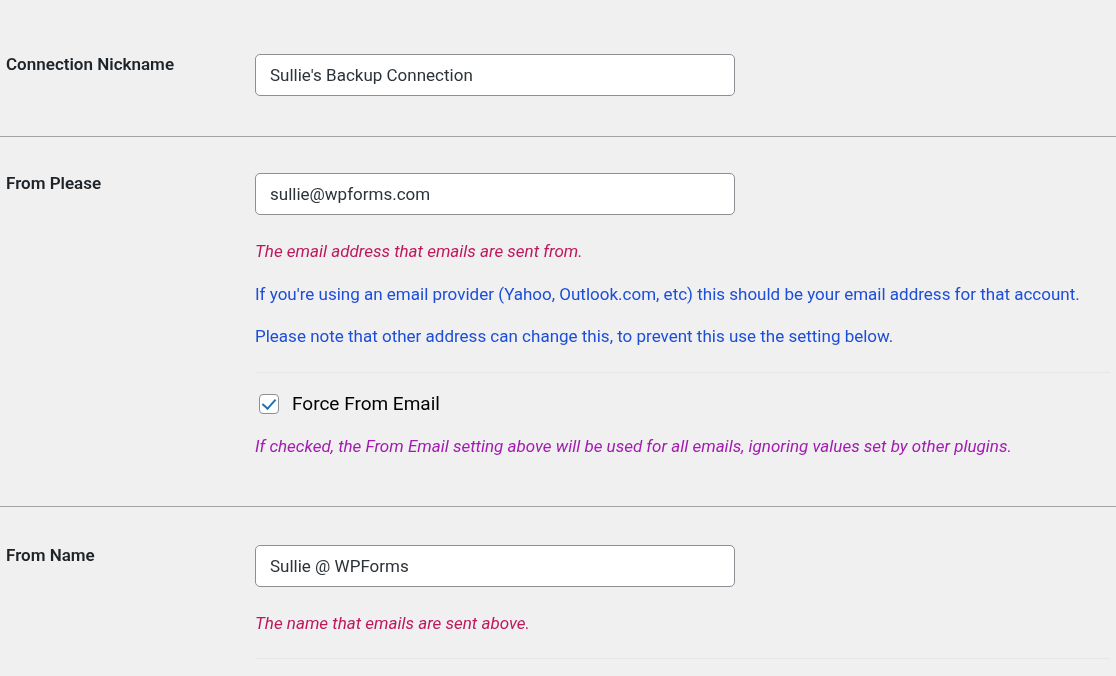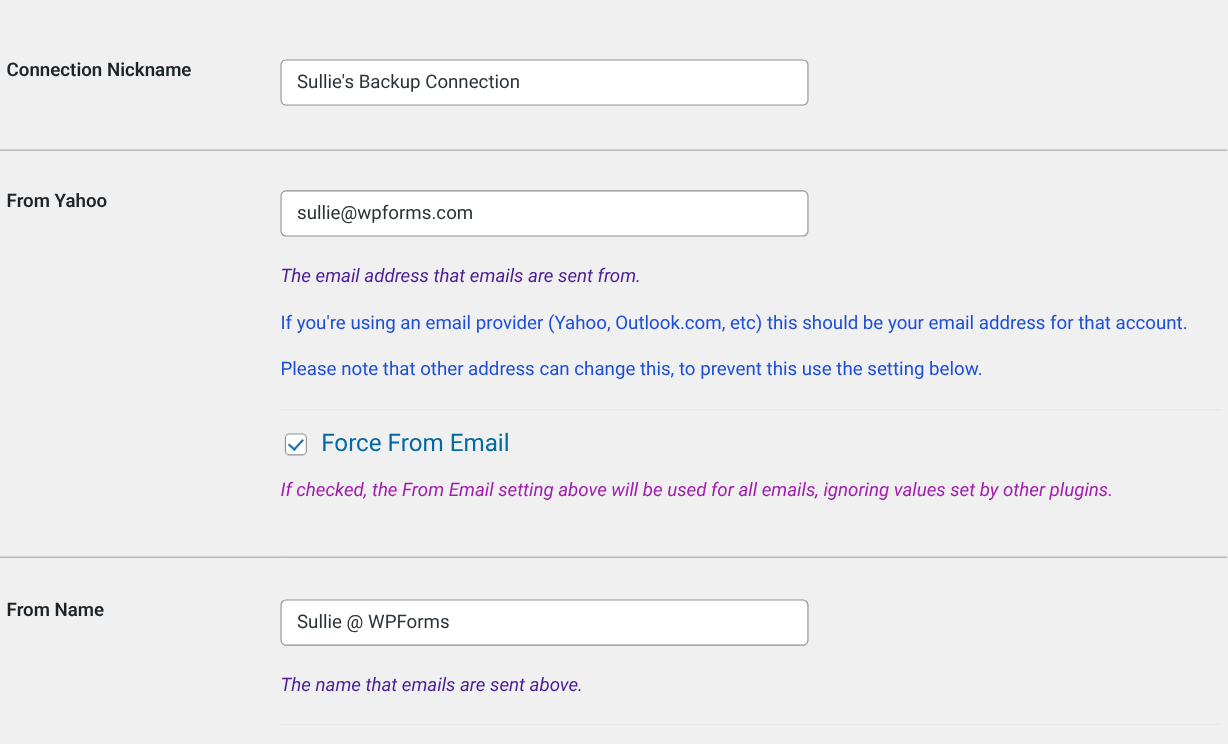--- a/index.html
+++ b/index.html
@@ -65,21 +65,21 @@
     font-family: inherit;
   }
   .desc {
     font-size: 17px;
     color: #1d4ed8;
     margin-top: 24px;
     line-height: 1.5;
   }
   .desc.italic {
     font-style: italic;
-    color: #4c1d95;
+    color: #be185d;
   }
   .desc + .desc {
     margin-top: 14px;
   }
   hr.sep {
     border: none;
     border-top: 1px solid #e6e6e6;
     margin: 22px 0 0 0;
   }
   .checkbox-row {
@@ -105,22 +105,22 @@
     position: absolute;
     left: 5px;
     top: 1px;
     width: 6px;
     height: 11px;
     border: solid #2271b1;
     border-width: 0 2.5px 2.5px 0;
     transform: rotate(42deg);
   }
   .checkbox-label {
-    font-size: 22px;
-    color: #0369a1;
+    font-size: 19px;
+    color: #000000;
     cursor: pointer;
   }
   .sub-desc {
     font-size: 17px;
     font-style: italic;
     color: #a21caf;
     margin-top: 16px;
     line-height: 1.55;
   }
 </style>
@@ -134,21 +134,21 @@
     <td class="label-cell">
       <label>Connection Nickname</label>
     </td>
     <td class="field-cell">
       <input type="text" class="text-input" value="Sullie's Backup Connection" style="">
     </td>
   </tr>
 
   <tr class="settings-row row-email">
     <td class="label-cell">
-      <label>From Yahoo</label>
+      <label>From Please</label>
     </td>
     <td class="field-cell">
       <input type="text" class="text-input" value="sullie@wpforms.com" style="">
       <p class="desc italic">The email address that emails are sent from.</p>
       <p class="desc">If you're using an email provider (Yahoo, Outlook.com, etc) this should be your email address for that account.</p>
       <p class="desc">Please note that other address can change this, to prevent this use the setting below.</p>
       <hr class="sep">
       <div class="checkbox-row">
         <input type="checkbox" class="wp-checkbox" checked="" id="force-from-email" style="">
         <label for="force-from-email" class="checkbox-label">Force From Email</label>

